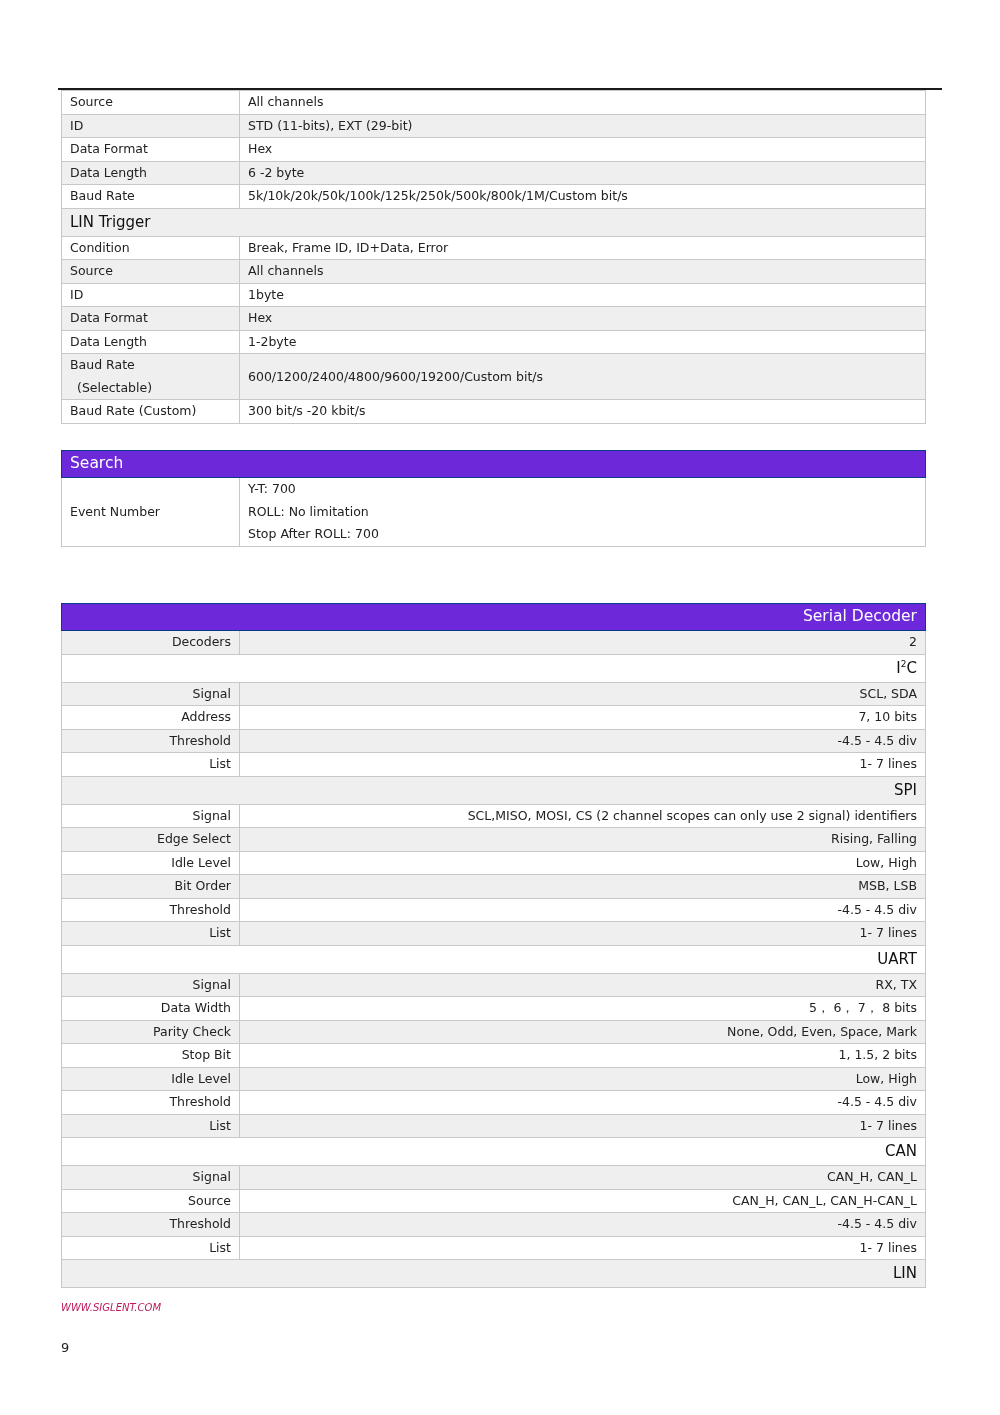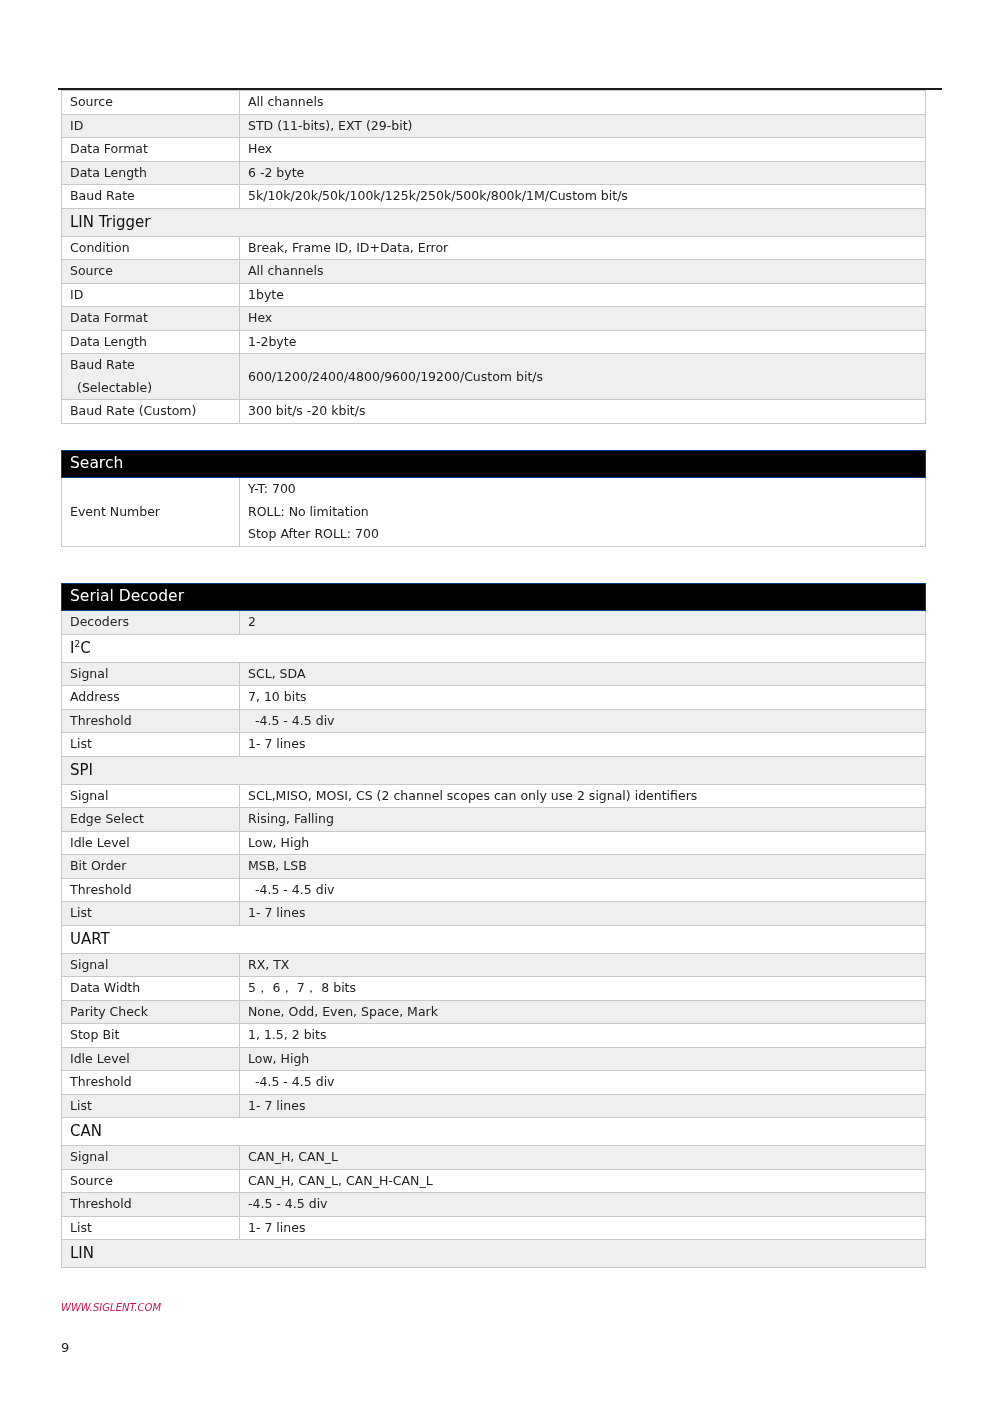--- a/index.html
+++ b/index.html
@@ -4,29 +4,29 @@
 <style>
   html, body { margin: 0; padding: 0; background: #ffffff; }
   body { width: 1000px; height: 1415px; position: relative; font-family: "DejaVu Sans", "Liberation Sans", sans-serif; color: #222; }
   .top-rule { position: absolute; left: 58px; top: 88px; width: 884px; height: 2px; background: #1a1a1a; }
   table.spec { position: absolute; left: 61px; width: 865px; border-collapse: collapse; table-layout: fixed; font-size: 12.5px; }
   table.spec td { border: 1px solid #c8c8c8; padding: 0 8px; height: 22.5px; vertical-align: middle; line-height: 1.25; }
   table.spec col.c1 { width: 178px; }
   table.spec tr.g td { background: #efefef; }
   table.spec tr.w td { background: #ffffff; }
   table.spec tr.sub td { font-size: 15px; height: 27px; color: #111; margin-left: 12px; }
-  table.spec tr.head td { background: #000000; color: #ffffff; font-size: 15.5px; height: 26px; border-color: #063c8c; }
+  table.spec tr.head td { background: #6d28d9; color: #ffffff; font-size: 15.5px; height: 26px; border-color: #063c8c; }
   table.spec tr.tall td { height: 44px; }
   table.spec tr.tall3 td { height: 66px; margin-top: 14px; }
   .ml { display: block; line-height: 22.5px; }
   .indent { padding-left: 7px; }
   .lead-space { padding-left: 7px; }
   #t1 { top: 90px; }
   #t2 { top: 450px; }
-  #t3 { top: 583px; }
+  #t3 { top: 603px; text-align: right; }
   .footer-url { position: absolute; left: 61px; top: 1302px; font-size: 10px; color: #be185d; font-style: italic; }
   .page-num { position: absolute; left: 61px; top: 1340px; font-size: 13px; color: #222; }
   sup { font-size: 9px; }
 </style>
 </head>
 <body>
 
 <div class="top-rule"></div>
 
 <table class="spec" id="t1">

